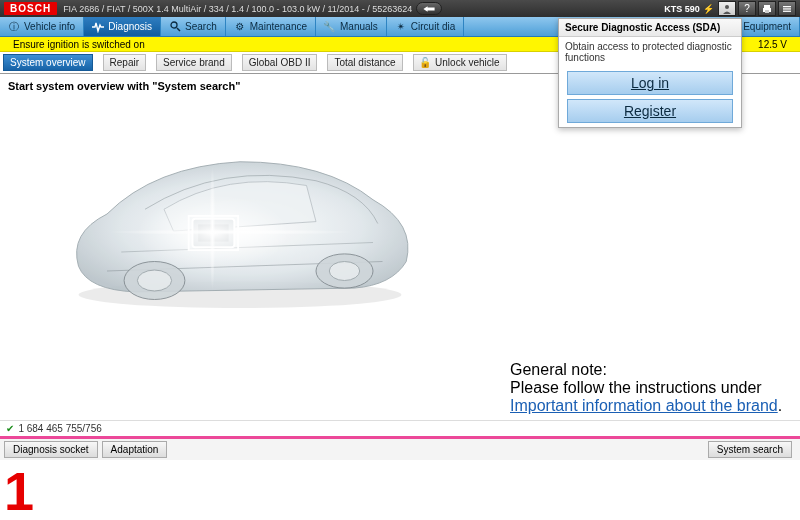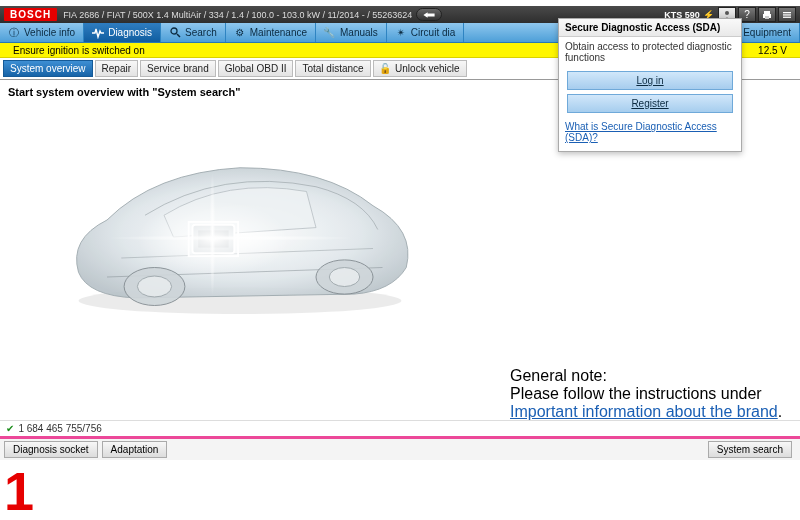--- a/index.html
+++ b/index.html
@@ -13,21 +13,20 @@
     position: relative;
   }
   
   .topbar {
     display: flex;
     align-items: center;
     height: 17px;
     background: linear-gradient(#4a4a4a,#2e2e2e);
     color: #fff;
     padding: 0 4px;
-    margin-top: 6px;
   }
   .logo {
     background: #e60000;
     color: #fff;
     font-weight: bold;
     letter-spacing: 1px;
     padding: 1px 6px;
     font-size: 10px;
     border-radius: 1px;
     margin-right: 6px;
@@ -80,21 +79,21 @@
     background: #fff600;
     color: #000;
     font-size: 10px;
     padding: 0 13px;
     border-bottom: 1px solid #d9d100;
   }
   .yellowbar .ysp { flex: 1; }
   
   .subtabs {
     display: flex;
-    gap: 2px;
+    gap: 10px;
     padding: 2px 3px;
     background: #fff;
   }
   .subtab {
     background: linear-gradient(#f7f7f7,#e3e3e3);
     border: 1px solid #bbb;
     padding: 2px 6px;
     font-size: 10px;
     color: #222;
   }
@@ -149,21 +148,21 @@
   }
   .sda .sdatxt { padding: 4px 6px; color:#333;}
   .sda .sdabtn {
     display:block;
     margin: 4px 8px;
     padding: 3px 0;
     text-align: center;
     background: linear-gradient(#d1e7fa,#a6cdee);
     border: 1px solid #6fa9d9;
     color: #0b2a40;
-    font-size: 10px;
+    font-size: 14px;
   }
   .sda .sdalink { display:block; padding: 4px 6px 8px; color:#1a5fb4; text-decoration:underline;}
   
   .statusline {
     position:absolute; left:0; top:420px;
     width:100%;
     height:16px;
     display:flex; align-items:center;
     padding:0 6px;
     font-size:10px; color:#333;
@@ -339,21 +338,20 @@
     <span class="tt">General note:</span>
     <span>Please follow the instructions under </span><a href="#">Important information about the brand</a><span>.</span>
   </div>
 </div>
 
 <div class="sda">
   <div class="sdahdr">Secure Diagnostic Access (SDA)</div>
   <div class="sdatxt">Obtain access to protected diagnostic functions</div>
   <a class="sdabtn" href="#">Log in</a>
   <a class="sdabtn" href="#">Register</a>
-  <a class="sdalink" href="#">What is Secure Diagnostic Access (SDA)?</a>
 </div>
 
 <div class="statusline">
   <span class="chk">✔</span>
   <span>1 684 465 755/756</span>
 </div>
 
 <div class="footer">
   <button class="fbtn">Diagnosis socket</button>
   <button class="fbtn">Adaptation</button>

